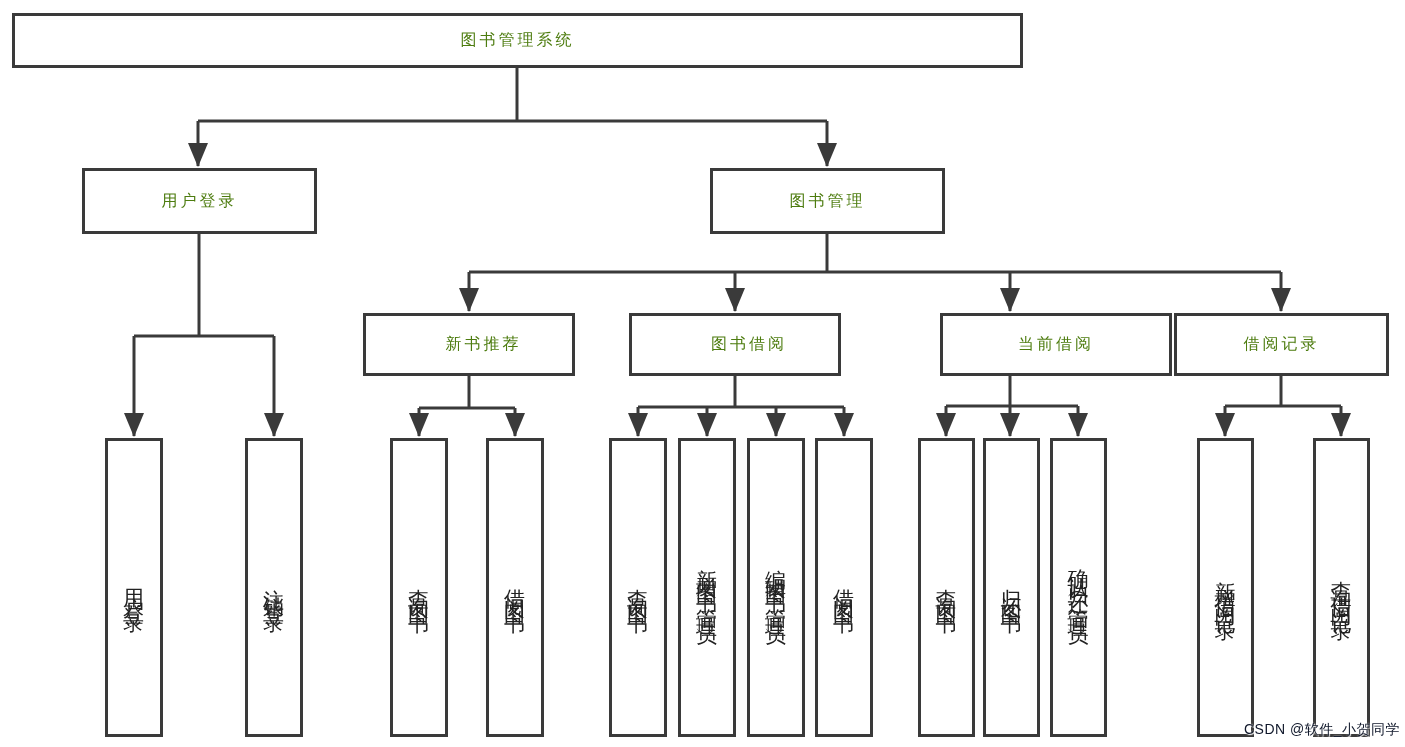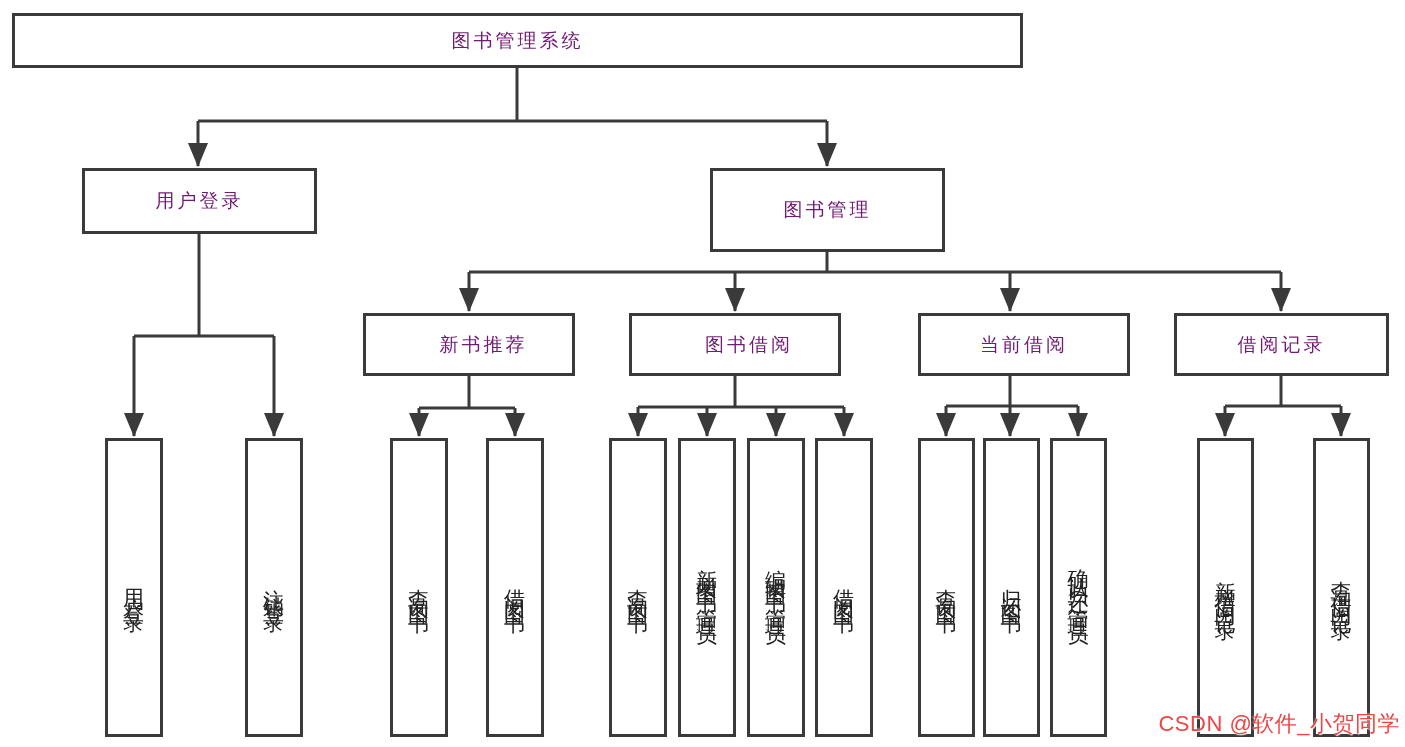--- a/index.html
+++ b/index.html
@@ -22,61 +22,61 @@
     box-sizing: border-box;
     border: 3px solid #3a3a3a;
     background: #ffffff;
     display: flex;
     align-items: center;
     justify-content: center;
     z-index: 1;
     color: #222222;
   }
   .h-label {
-    font-size: 19px;
+    font-size: 16px;
     letter-spacing: 3px;
     white-space: nowrap;
-    color: #701a75;
+    color: #4d7c0f;
   }
   .v-label {
     writing-mode: vertical-rl;
     text-orientation: mixed;
     font-size: 21px;
     letter-spacing: 8px;
     line-height: 1;
     color: #222222;
   }
   
   .n-root           { left: 12px;   top: 13px;  width: 1011px; height: 55px; }
   .n-user-login     { left: 82px;   top: 168px; width: 235px;  height: 66px; }
-  .n-book-mgmt      { left: 710px;  top: 168px; width: 235px;  height: 84px; text-align: center; }
+  .n-book-mgmt      { left: 710px;  top: 168px; width: 235px;  height: 66px; text-align: center; }
   .n-new-book       { left: 363px;  top: 313px; width: 212px;  height: 63px; padding-left: 29px; }
   .n-book-borrow    { left: 629px;  top: 313px; width: 212px;  height: 63px; padding-left: 28px; }
-  .n-current-borrow { left: 918px;  top: 313px; width: 212px;  height: 63px; }
+  .n-current-borrow { left: 940px;  top: 313px; width: 232px;  height: 63px; }
   .n-borrow-record  { left: 1174px; top: 313px; width: 215px;  height: 63px; }
   .leaf             { top: 438px; height: 299px; width: 58px; }
   .l-1a { left: 105px; }
   .l-1b { left: 245px; }
   .l-2a { left: 390px; }
   .l-2b { left: 486px; }
   .l-3a { left: 609px; }
   .l-3b { left: 678px; }
   .l-3c { left: 747px; }
   .l-3d { left: 815px; }
   .l-4a { left: 918px; width: 57px; }
   .l-4b { left: 983px; width: 57px; }
   .l-4c { left: 1050px; width: 57px; }
   .l-5a { left: 1197px; width: 57px; }
   .l-5b { left: 1313px; width: 57px; }
   #watermark {
     position: absolute;
     right: 5px;
     bottom: 8px;
-    font-size: 22px;
-    color: #ef4444;
+    font-size: 14px;
+    color: #0f172a;
     text-shadow: 0 0 2px #ffffff, 1px 1px 1px #ffffff;
     letter-spacing: 0.5px;
     z-index: 2;
     white-space: nowrap;
   }
 </style>
 </head>
 <body>
 
 <div id="stage">

